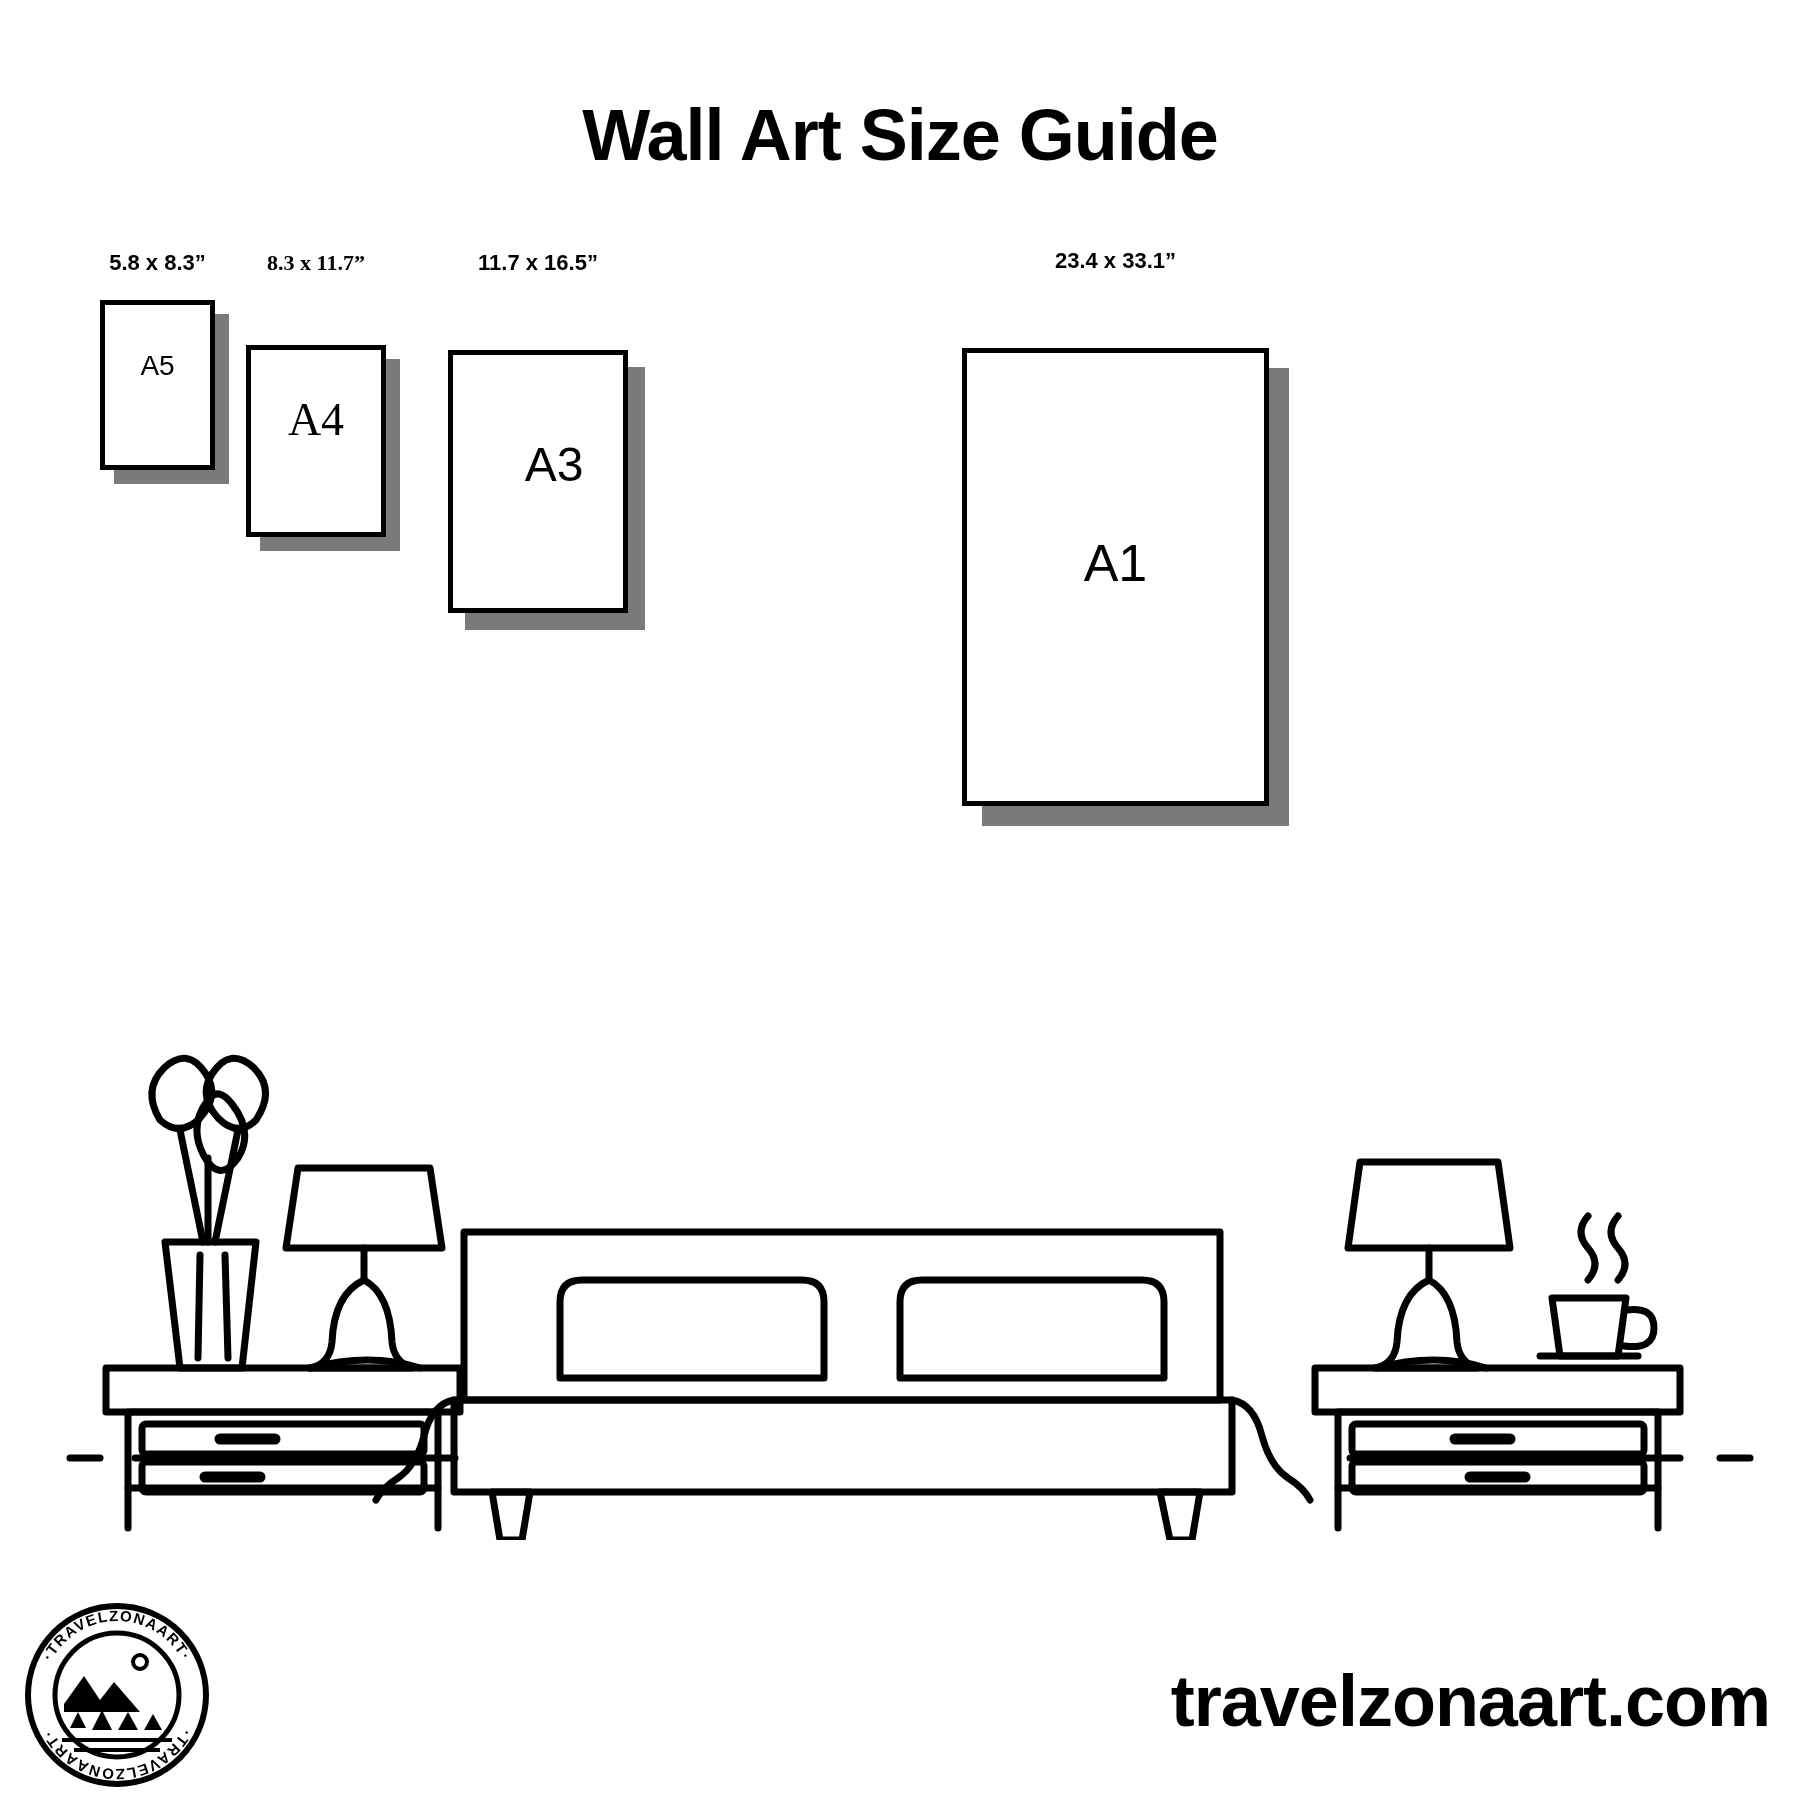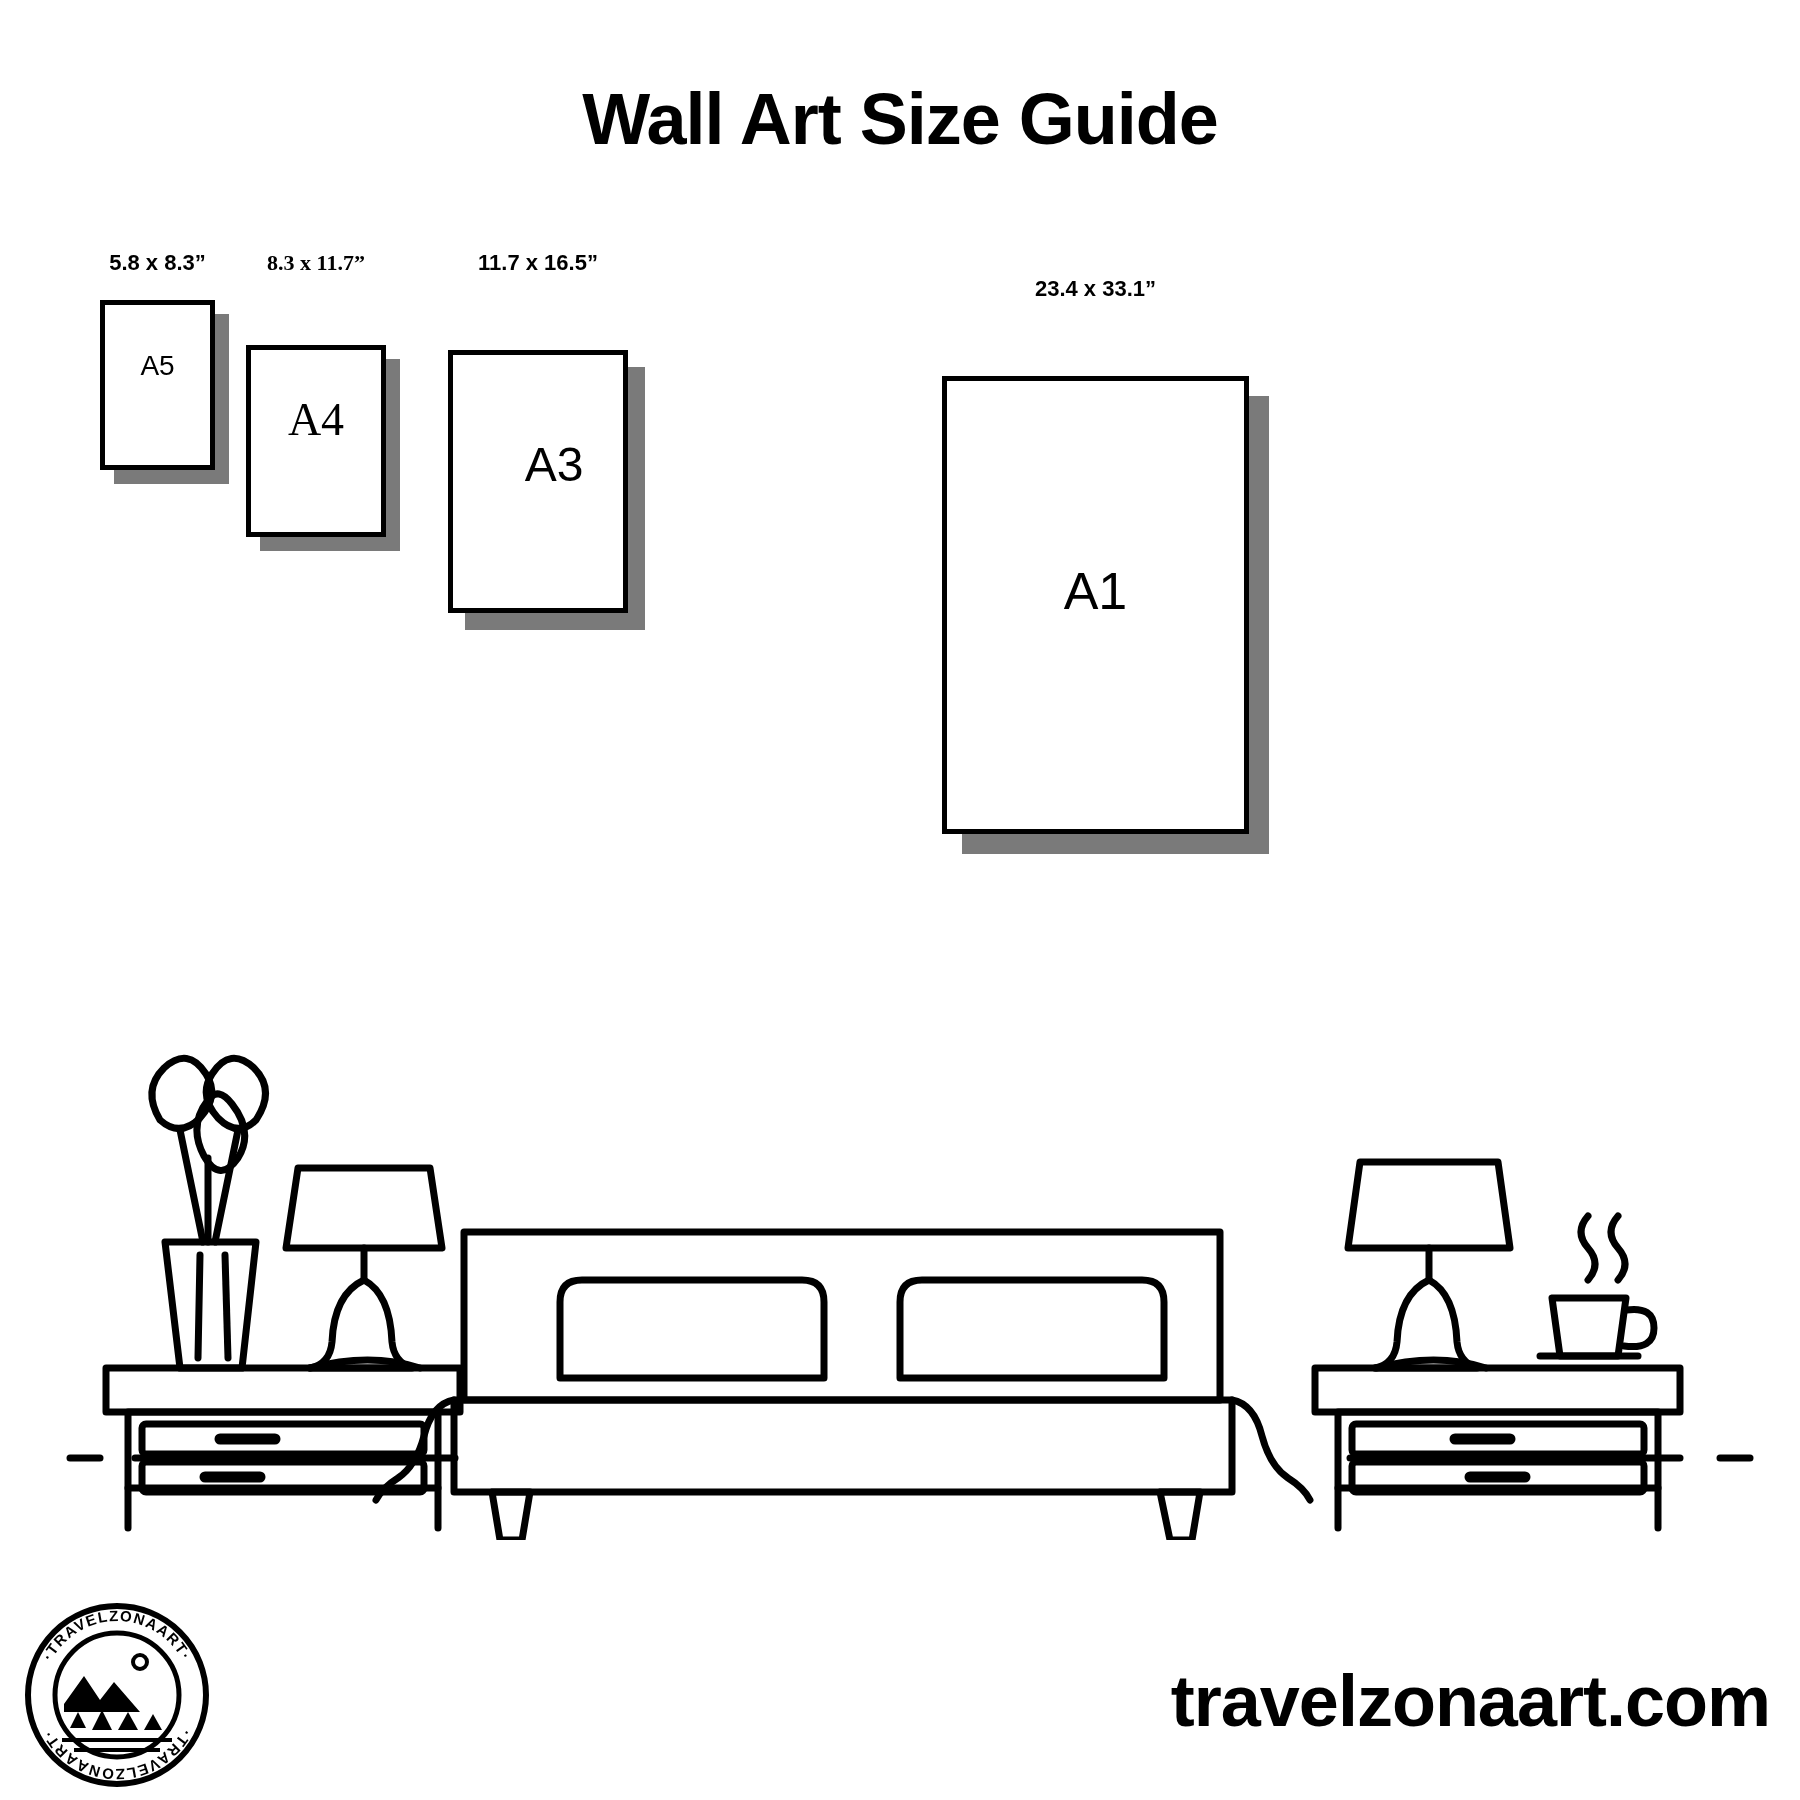--- a/index.html
+++ b/index.html
@@ -12,21 +12,21 @@
     height: 1800px;
     position: relative;
     overflow: hidden;
     font-family: "Liberation Sans", sans-serif;
     color: #000000;
   }
 
   
   #page-title {
     position: absolute;
-    top: 78px;
+    top: 94px;
     left: 0;
     width: 1800px;
     text-align: center;
     font-size: 72px;
     font-weight: bold;
     letter-spacing: -1px;
     color: #000000;
   }
 
   
@@ -121,21 +121,21 @@
   </div>
 
   <div class="frame-group" style="left:448px; top:350px; width:180px; height:331px;">
     <div class="frame-label" style="top:-100px;">11.7 x 16.5”</div>
     <div class="frame-shadow" style="left:17px; top:17px; width:180px; height:263px;"></div>
     <div class="frame-box" style="left:0; top:0; width:180px; height:263px;"></div>
     <div class="frame-name" style="top:87px; font-size:48px;padding-left:16px;">A3</div>
   </div>
 
 
-  <div class="frame-group" style="left:942px; top:348px; width:307px; height:458px;margin-top:28px;">
+  <div class="frame-group" style="left:962px; top:348px; width:307px; height:458px;">
     <div class="frame-label" style="top:-100px;">23.4 x 33.1”</div>
     <div class="frame-shadow" style="left:20px; top:20px; width:307px; height:458px;"></div>
     <div class="frame-box" style="left:0; top:0; width:307px; height:458px;"></div>
     <div class="frame-name" style="top:185px; font-size:52px;">A1</div>
   </div>
 
 
 </div>
 
 <div id="room-illustration">

